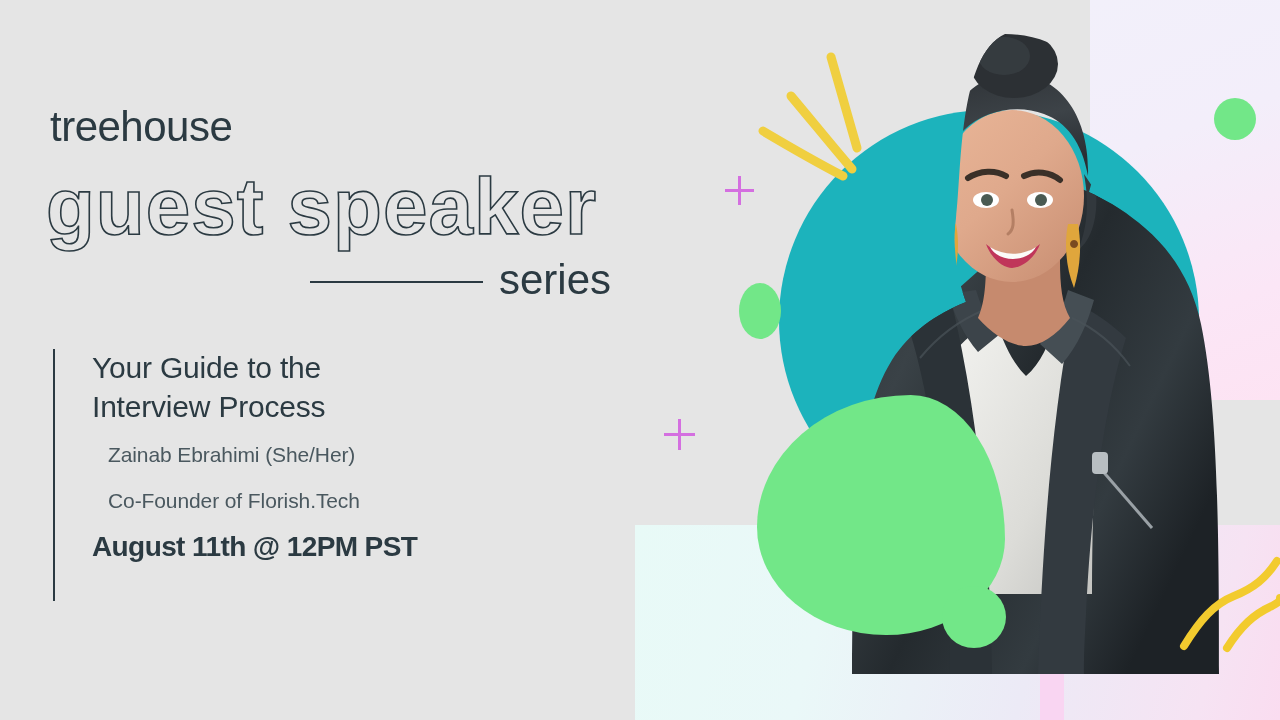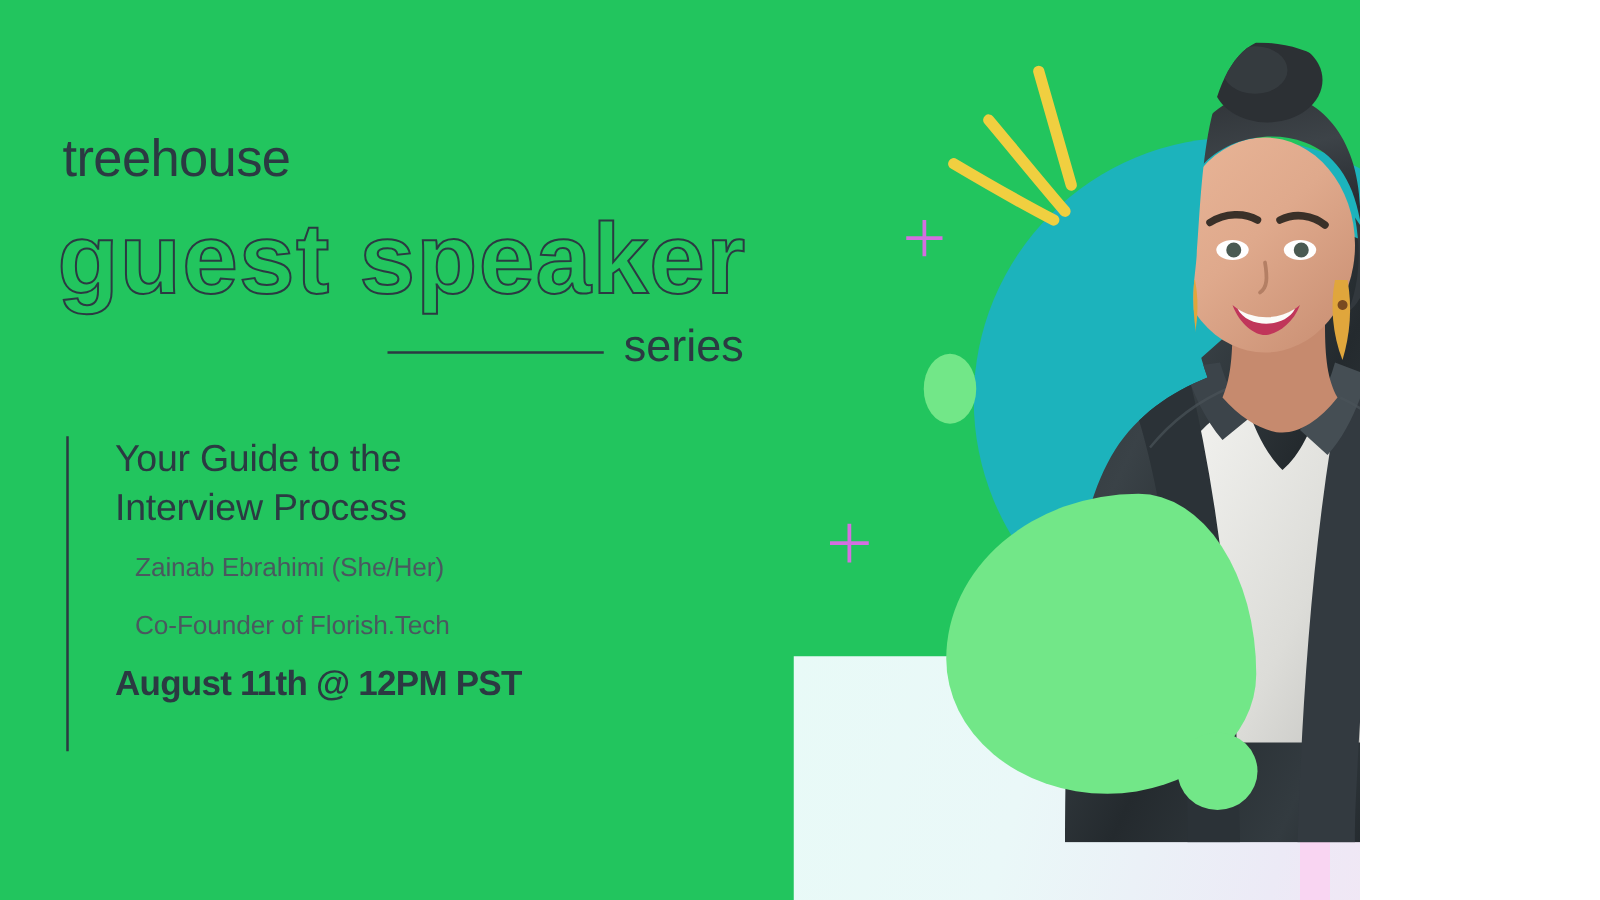--- a/index.html
+++ b/index.html
@@ -6,24 +6,24 @@
   html, body {
     margin: 0;
     padding: 0;
     background: #ffffff;
   }
   body {
     font-family: "Liberation Sans", sans-serif;
   }
   #stage {
     position: relative;
-    width: 1088px;
+    width: 1280px;
     height: 720px;
     overflow: hidden;
-    background: #22c55e;
+    background: #e5e5e5;
   }
 
   
   .bg-panel {
     position: absolute;
   }
   #panel-top-right {
     left: 1090px;
     top: 0;
     width: 190px;
@@ -79,21 +79,21 @@
     left: 310px;
     top: 281px;
     width: 173px;
     height: 2px;
     background: #2b3a42;
   }
   #series-word {
     position: absolute;
     left: 499px;
     top: 259px;
-    font-size: 36px;
+    font-size: 42px;
     color: #2b3a42;
     letter-spacing: 0px;
     line-height: 1;
   }
 
   #detail-rule {
     position: absolute;
     left: 53px;
     top: 349px;
     width: 2px;

